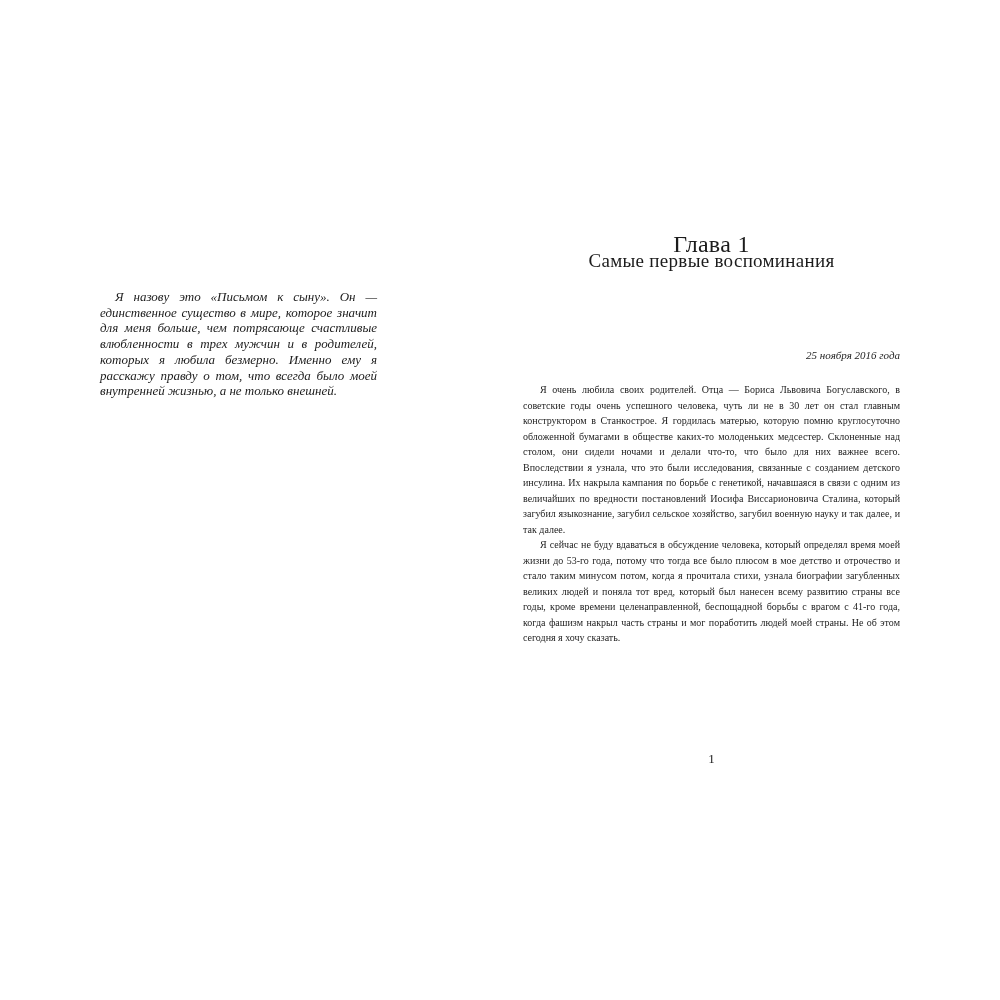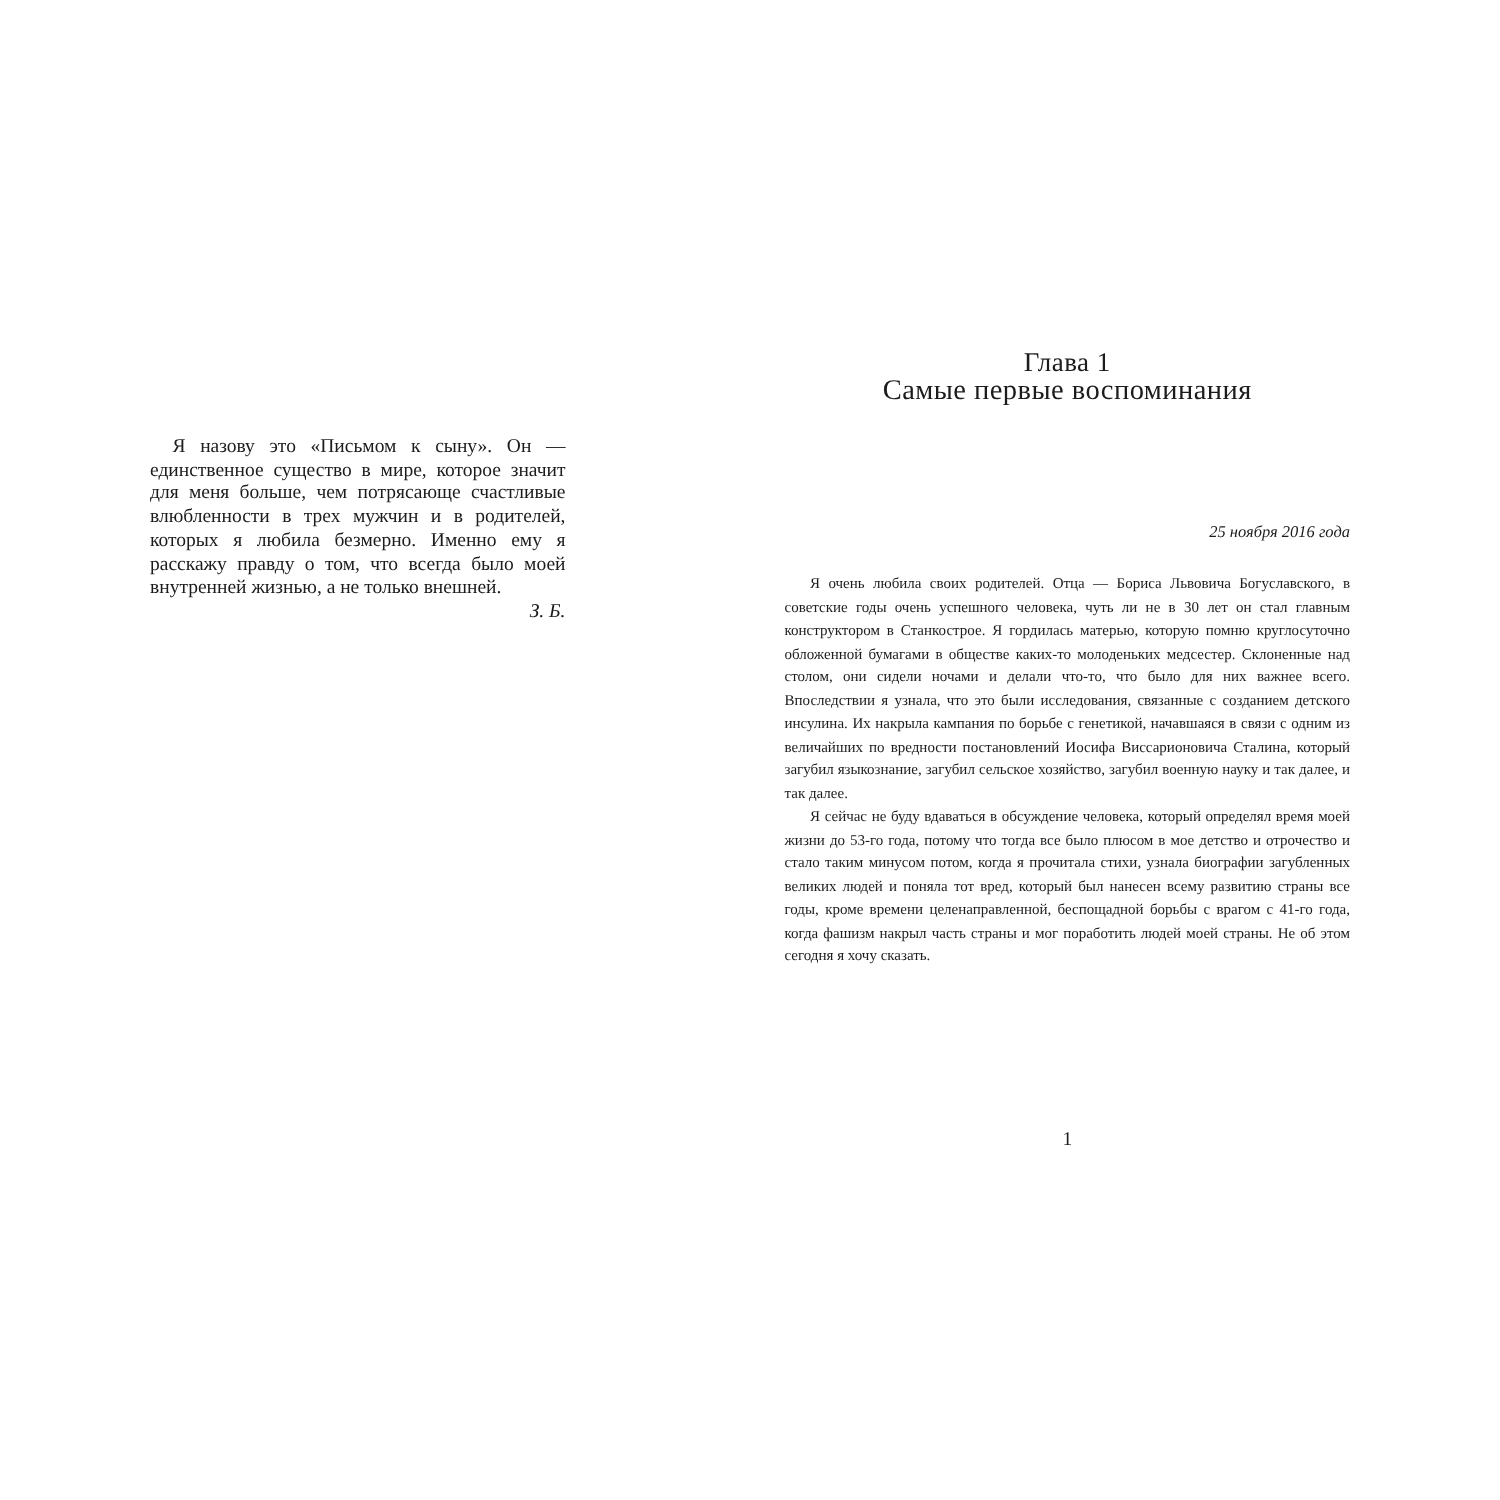--- a/index.html
+++ b/index.html
@@ -18,20 +18,21 @@
   }
 
   
   .epigraph-block {
     position: absolute;
     left: 100px;
     top: 289px;
     width: 277px;
   }
   .epigraph {
+    font-style: italic;
     font-size: 13px;
     line-height: 15.7px;
     text-align: justify;
     text-indent: 15px;
     margin: 0;
   }
   .epigraph-signature {
     font-style: italic;
     font-size: 13px;
     line-height: 15.7px;
@@ -39,21 +40,21 @@
     margin: 0;
   }
 
   
   .chapter-heading {
     position: absolute;
     left: 523px;
     top: 231px;
     width: 377px;
     margin: 0;
-    font-size: 18px;
+    font-size: 24px;
     font-weight: normal;
     text-align: center;
     letter-spacing: 0.3px;
   }
   .chapter-title {
     position: absolute;
     left: 523px;
     top: 250px;
     width: 377px;
     margin: 0;
@@ -95,21 +96,20 @@
     text-align: center;
   }
 </style>
 </head>
 <body>
 
 <div class="canvas">
 
   <div class="epigraph-block">
     <blockquote class="epigraph">Я назову это «Письмом к сыну». Он — единственное существо в мире, которое значит для меня больше, чем потрясающе счастливые влюбленности в трех мужчин и в родителей, которых я любила безмерно. Именно ему я расскажу правду о том, что всегда было моей внутренней жизнью, а не только внешней.</blockquote>
-    <div class="epigraph-signature">З. Б.</div>
   </div>
 
   <h1 class="chapter-heading">Глава 1</h1>
 
   <h2 class="chapter-title">Самые первые воспоминания</h2>
 
   <div class="date-line">25 ноября 2016 года</div>
 
   <div class="body-text" lang="ru">
     <p>Я очень любила своих родителей. Отца — Бориса Львовича Богуславского, в советские годы очень успешного человека, чуть ли не в 30 лет он стал главным конструктором в Станкострое. Я гордилась матерью, которую помню круглосуточно обложенной бумагами в обществе каких-то молоденьких медсестер. Склоненные над столом, они сидели ночами и делали что-то, что было для них важнее всего. Впоследствии я узнала, что это были исследования, связанные с созданием детского инсулина. Их накрыла кампания по борьбе с генетикой, начавшаяся в связи с одним из величайших по вредности постановлений Иосифа Виссарионовича Сталина, который загубил языкознание, загубил сельское хозяйство, загубил военную науку и так далее, и так далее.</p>

